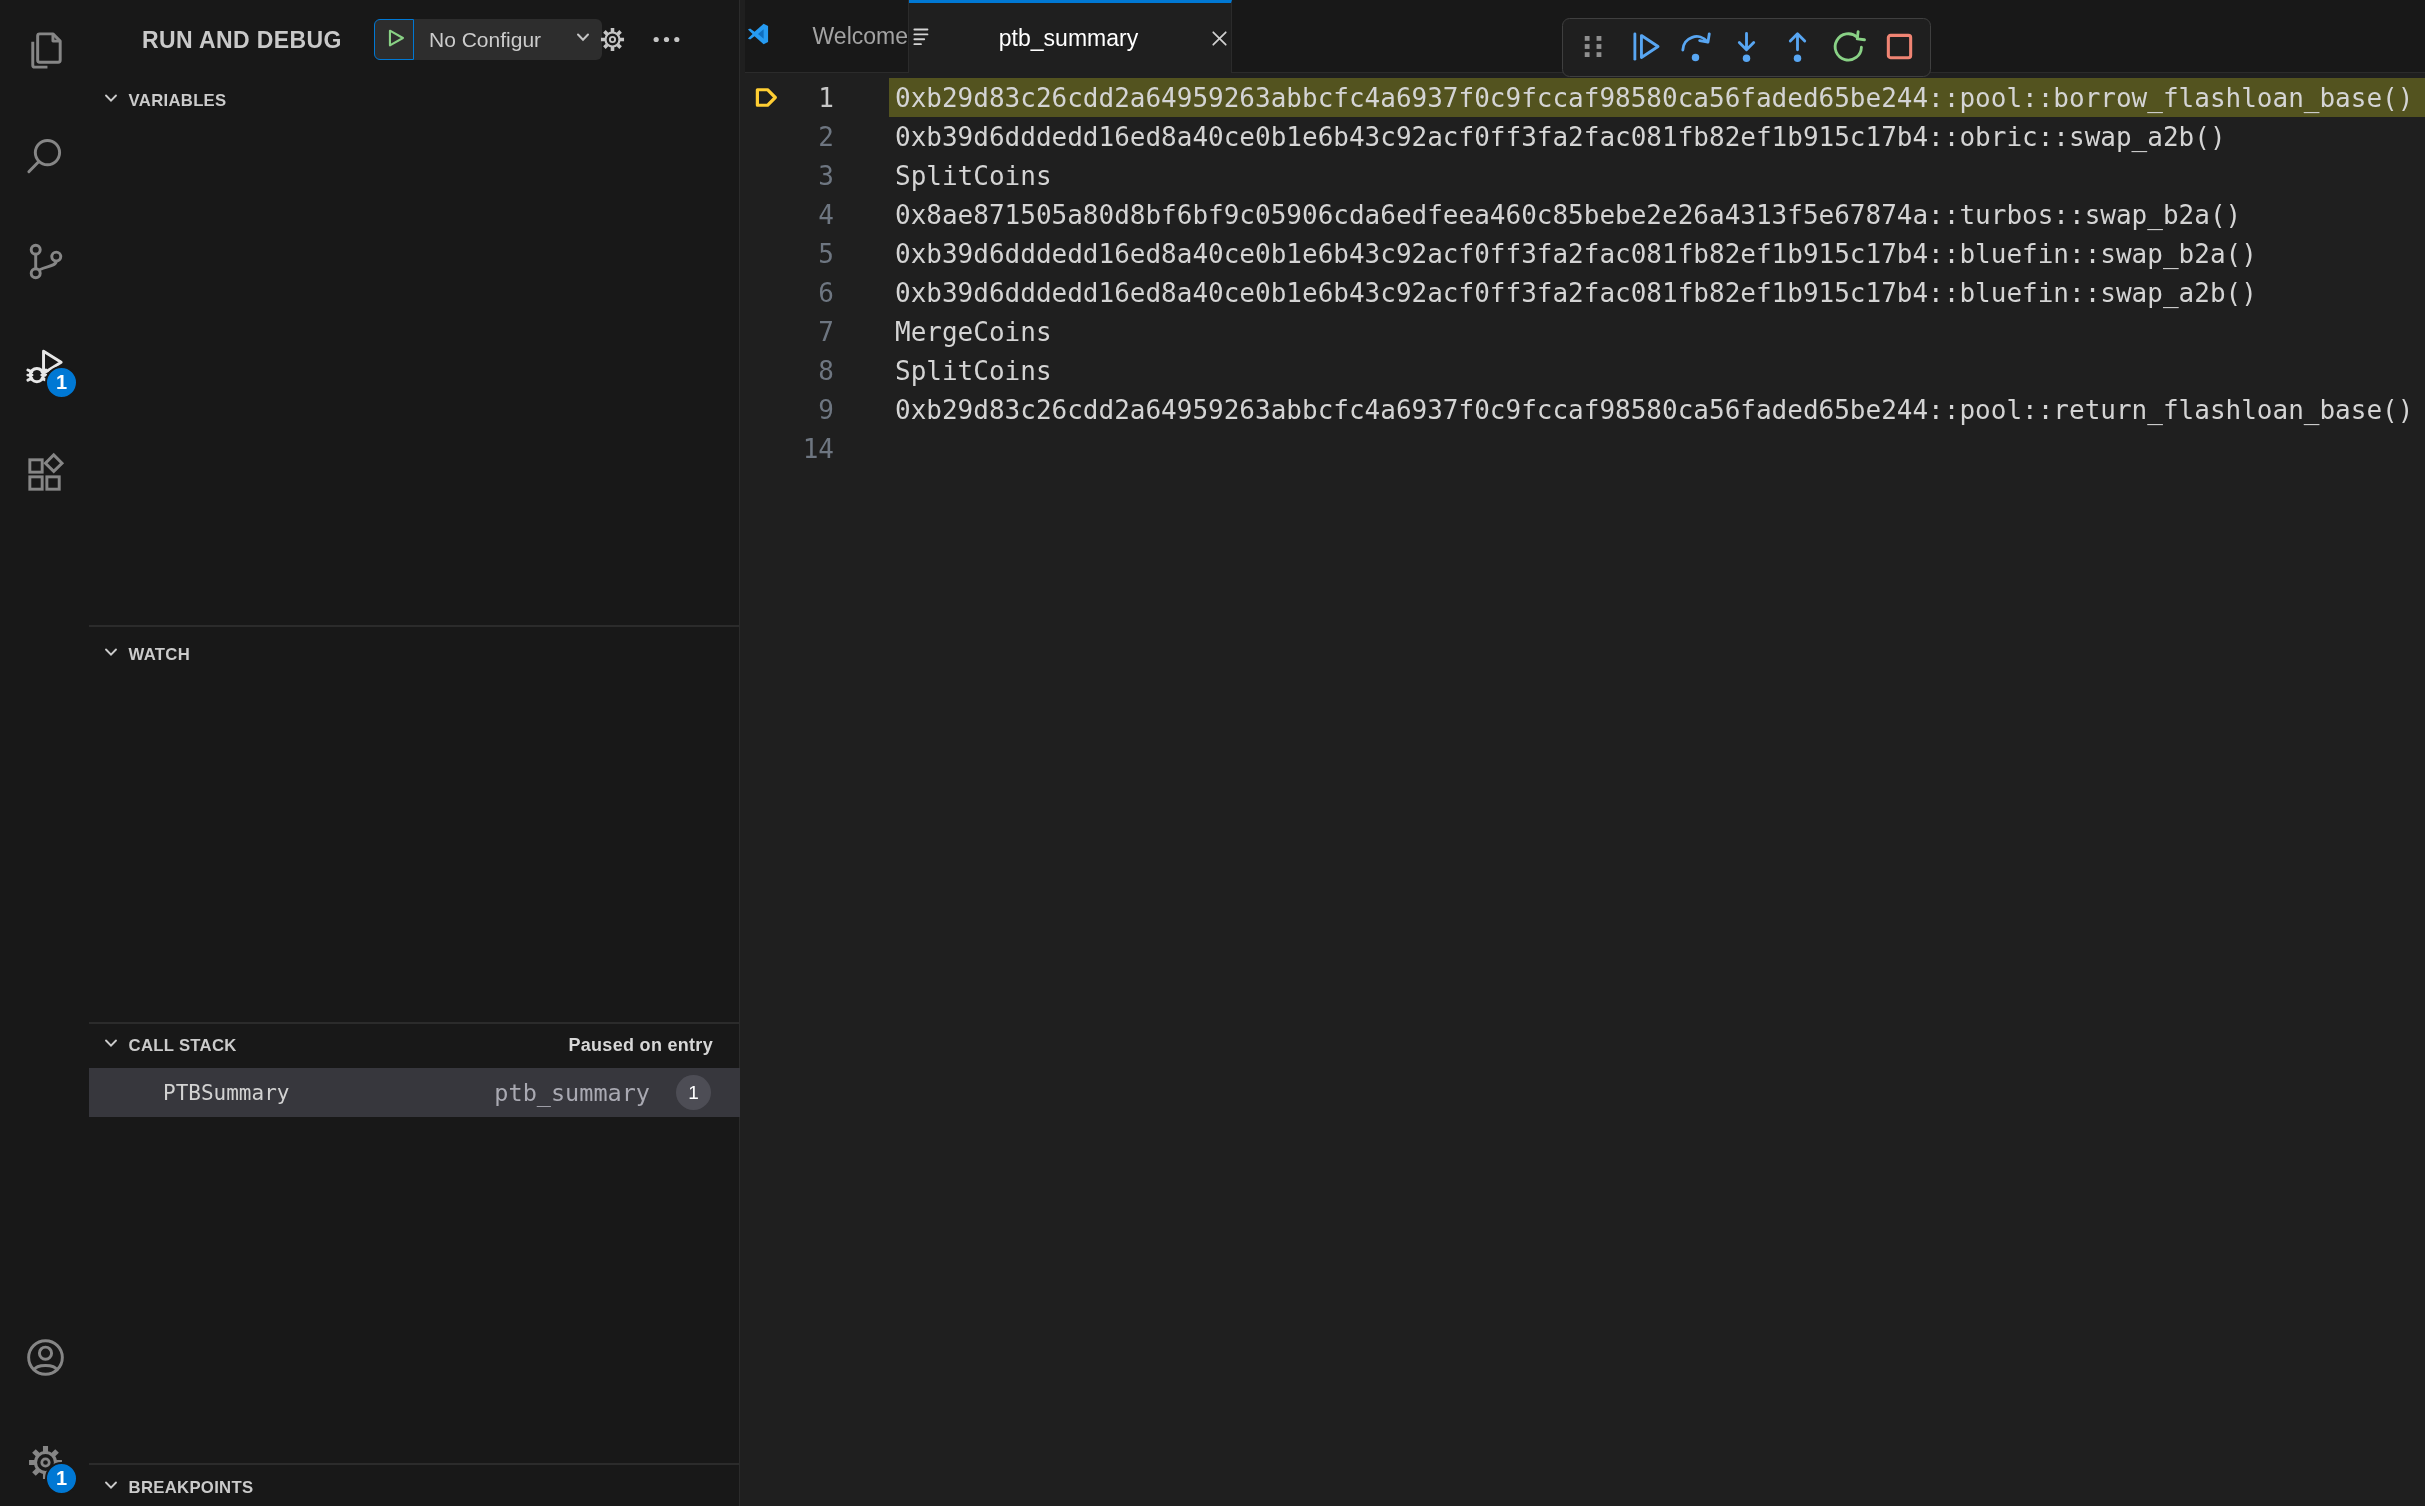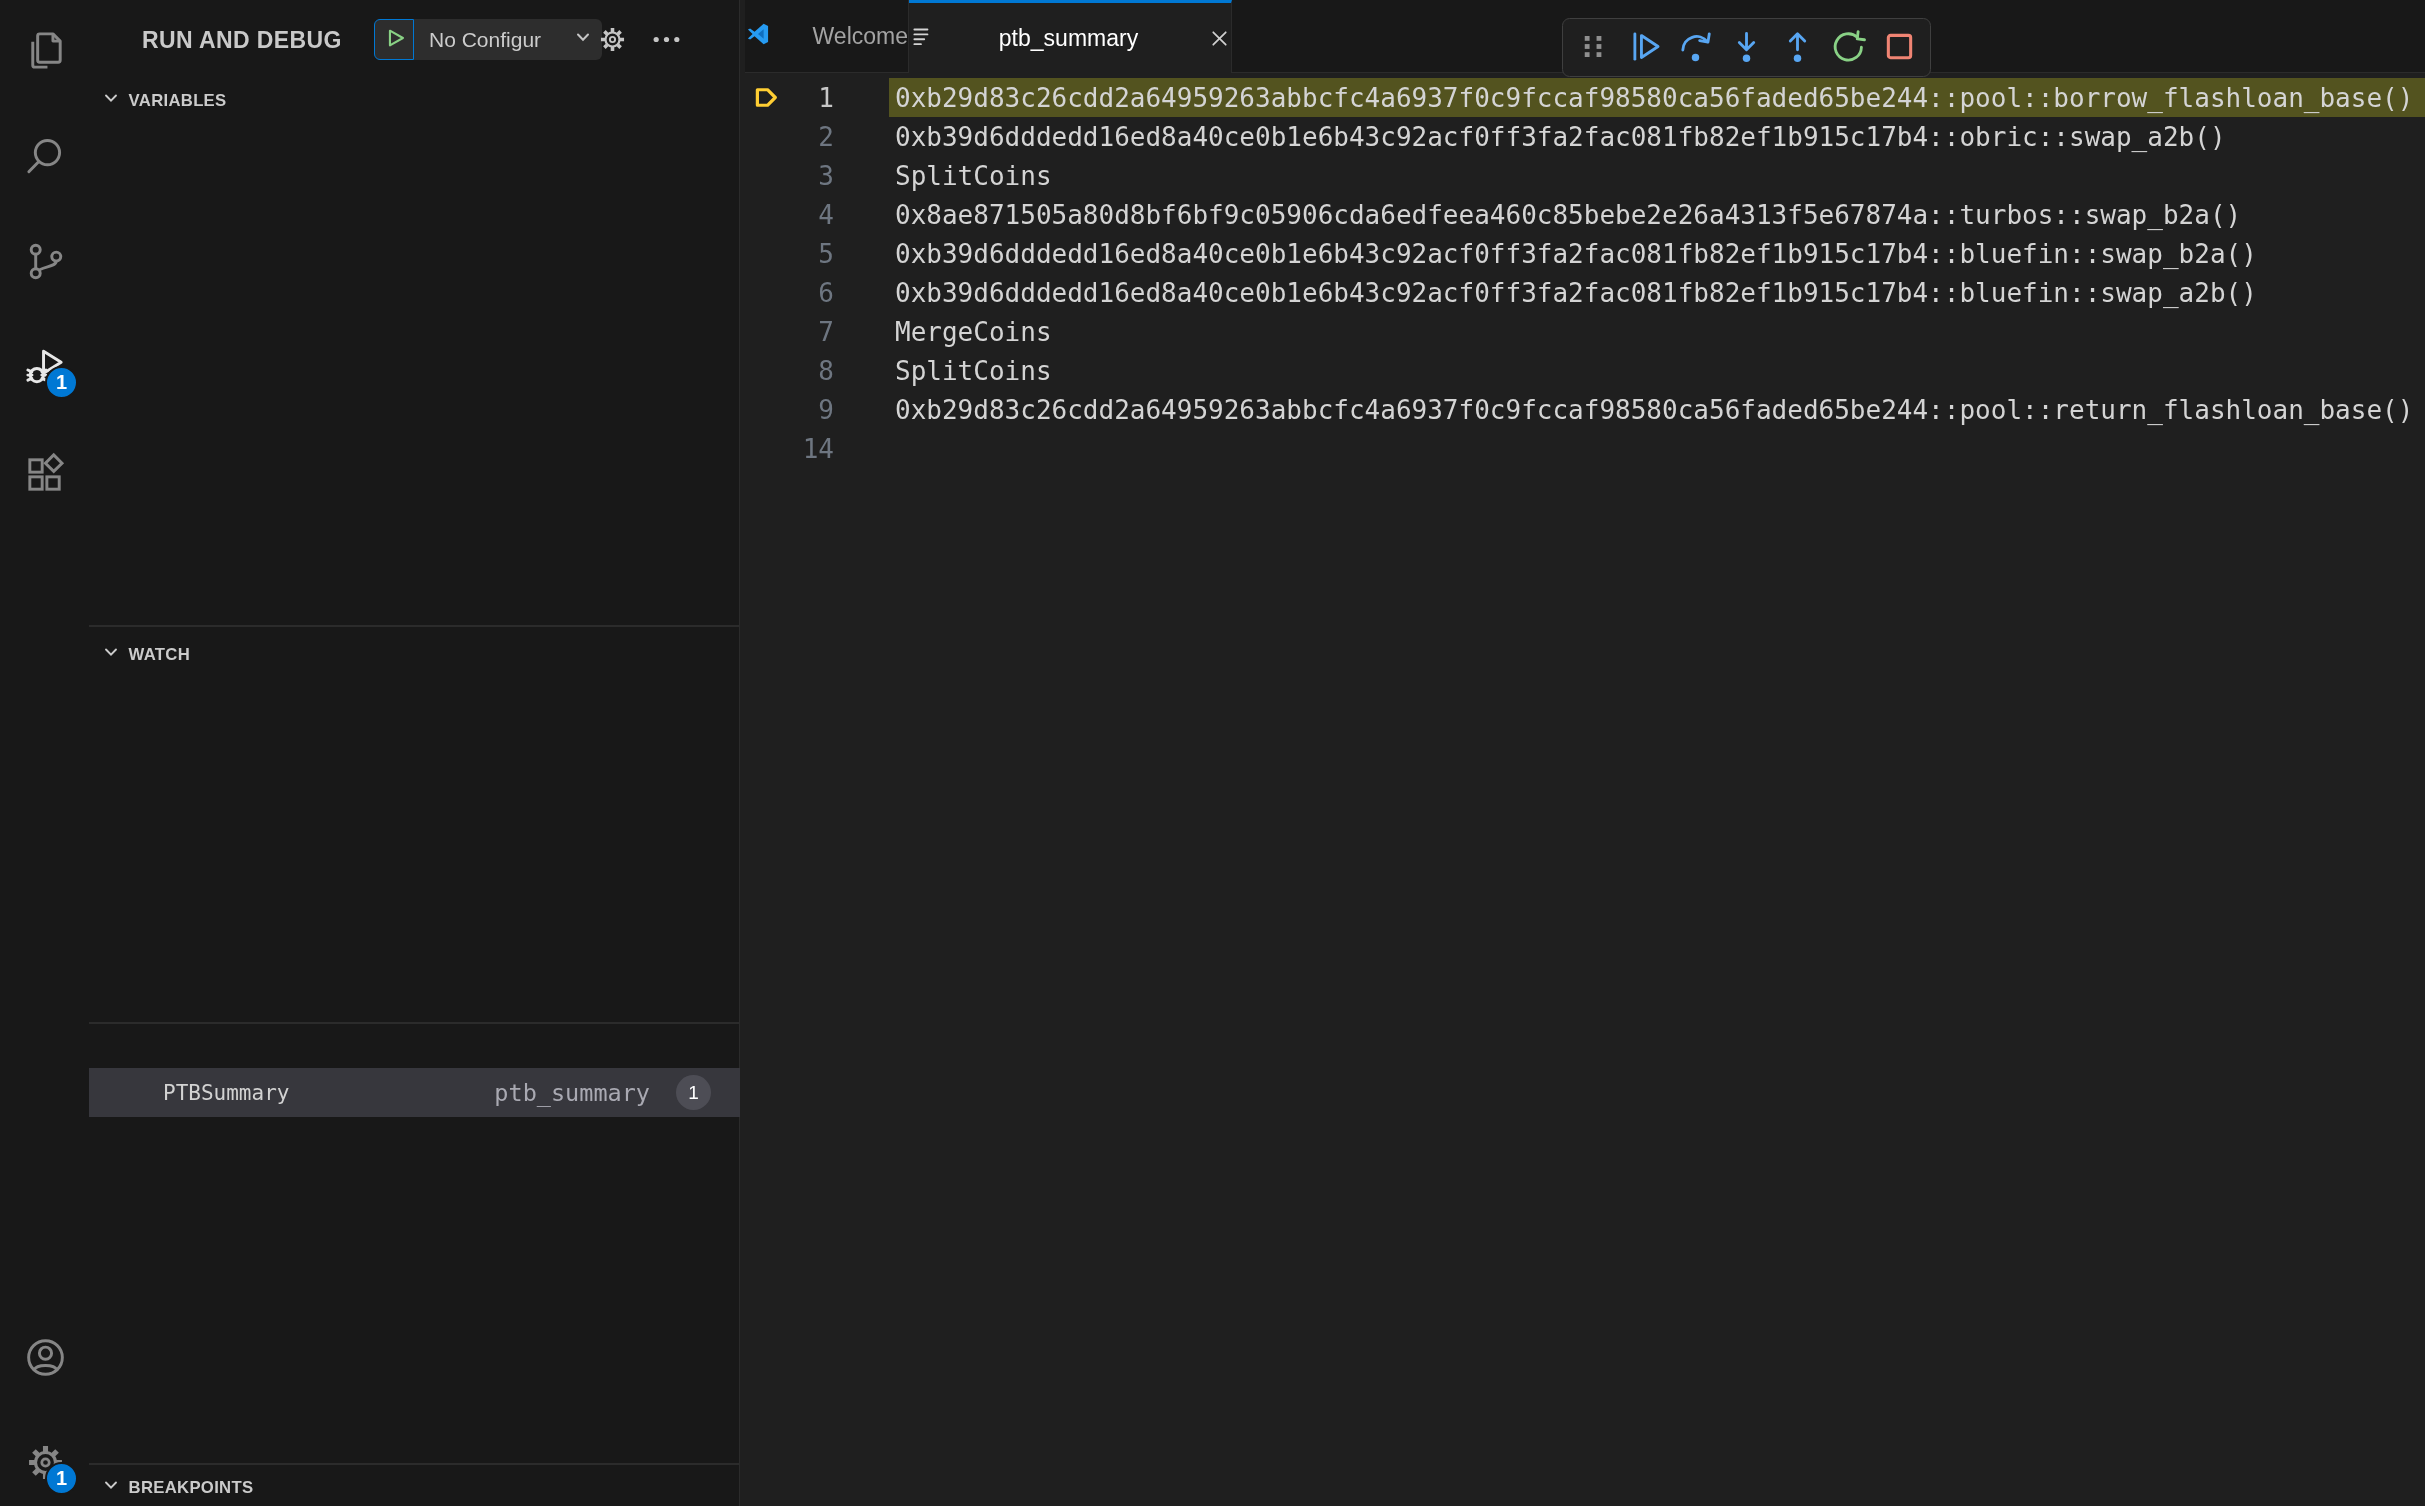--- a/index.html
+++ b/index.html
@@ -203,20 +203,30 @@
   <div class="sec-head" style="top:634px">
     <span>
       <svg viewBox="0 0 16 16" width="20" height="20" fill="none" stroke="#cbcbcb" stroke-width="1.5" stroke-linecap="round">
           <path d="M4 6l4 4.2L12 6"></path>
         </svg>
     </span>
     <span>WATCH</span>
   </div>
 
   <div class="divider" style="top:1022px"></div>
+  <div class="sec-head" style="top:1025px">
+    <span>
+      <svg viewBox="0 0 16 16" width="20" height="20" fill="none" stroke="#cbcbcb" stroke-width="1.5" stroke-linecap="round">
+          <path d="M4 6l4 4.2L12 6"></path>
+        </svg>
+    </span>
+    <span>CALL STACK</span>
+    <span class="spacer"></span>
+    <span class="sec-status">Paused on entry</span>
+  </div>
 
   <div class="frame-row">
     <span class="frame-name">PTBSummary</span>
     <span class="frame-loc">ptb_summary</span>
     <span class="frame-badge">1</span>
   </div>
 
   <div class="divider" style="top:1463px"></div>
   <div class="sec-head" style="top:1467px">
     <span>

